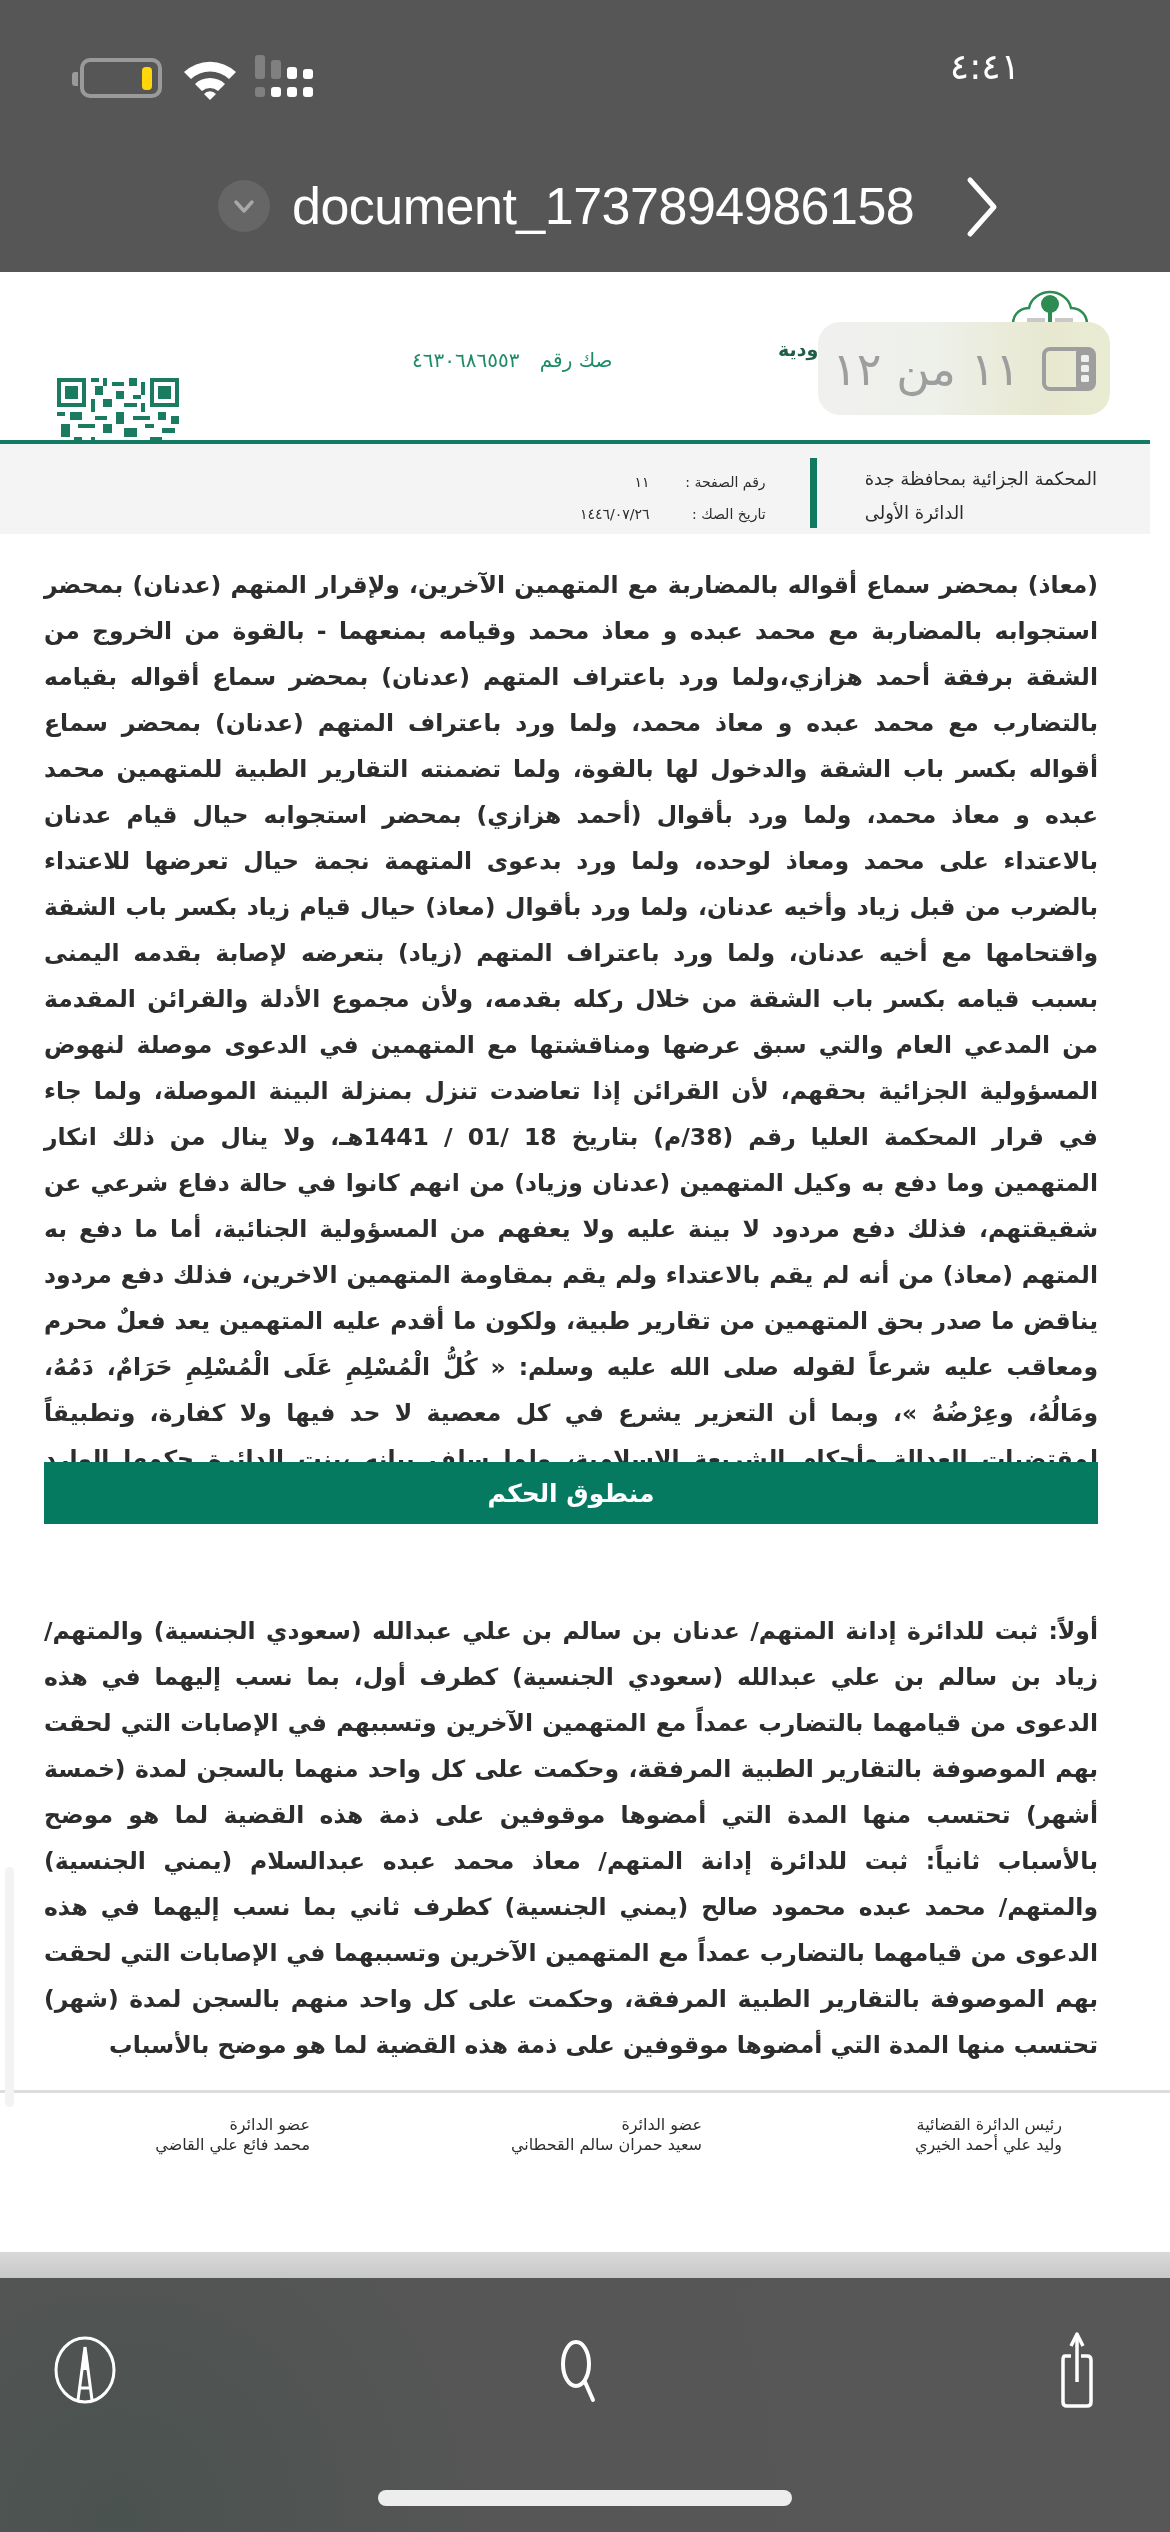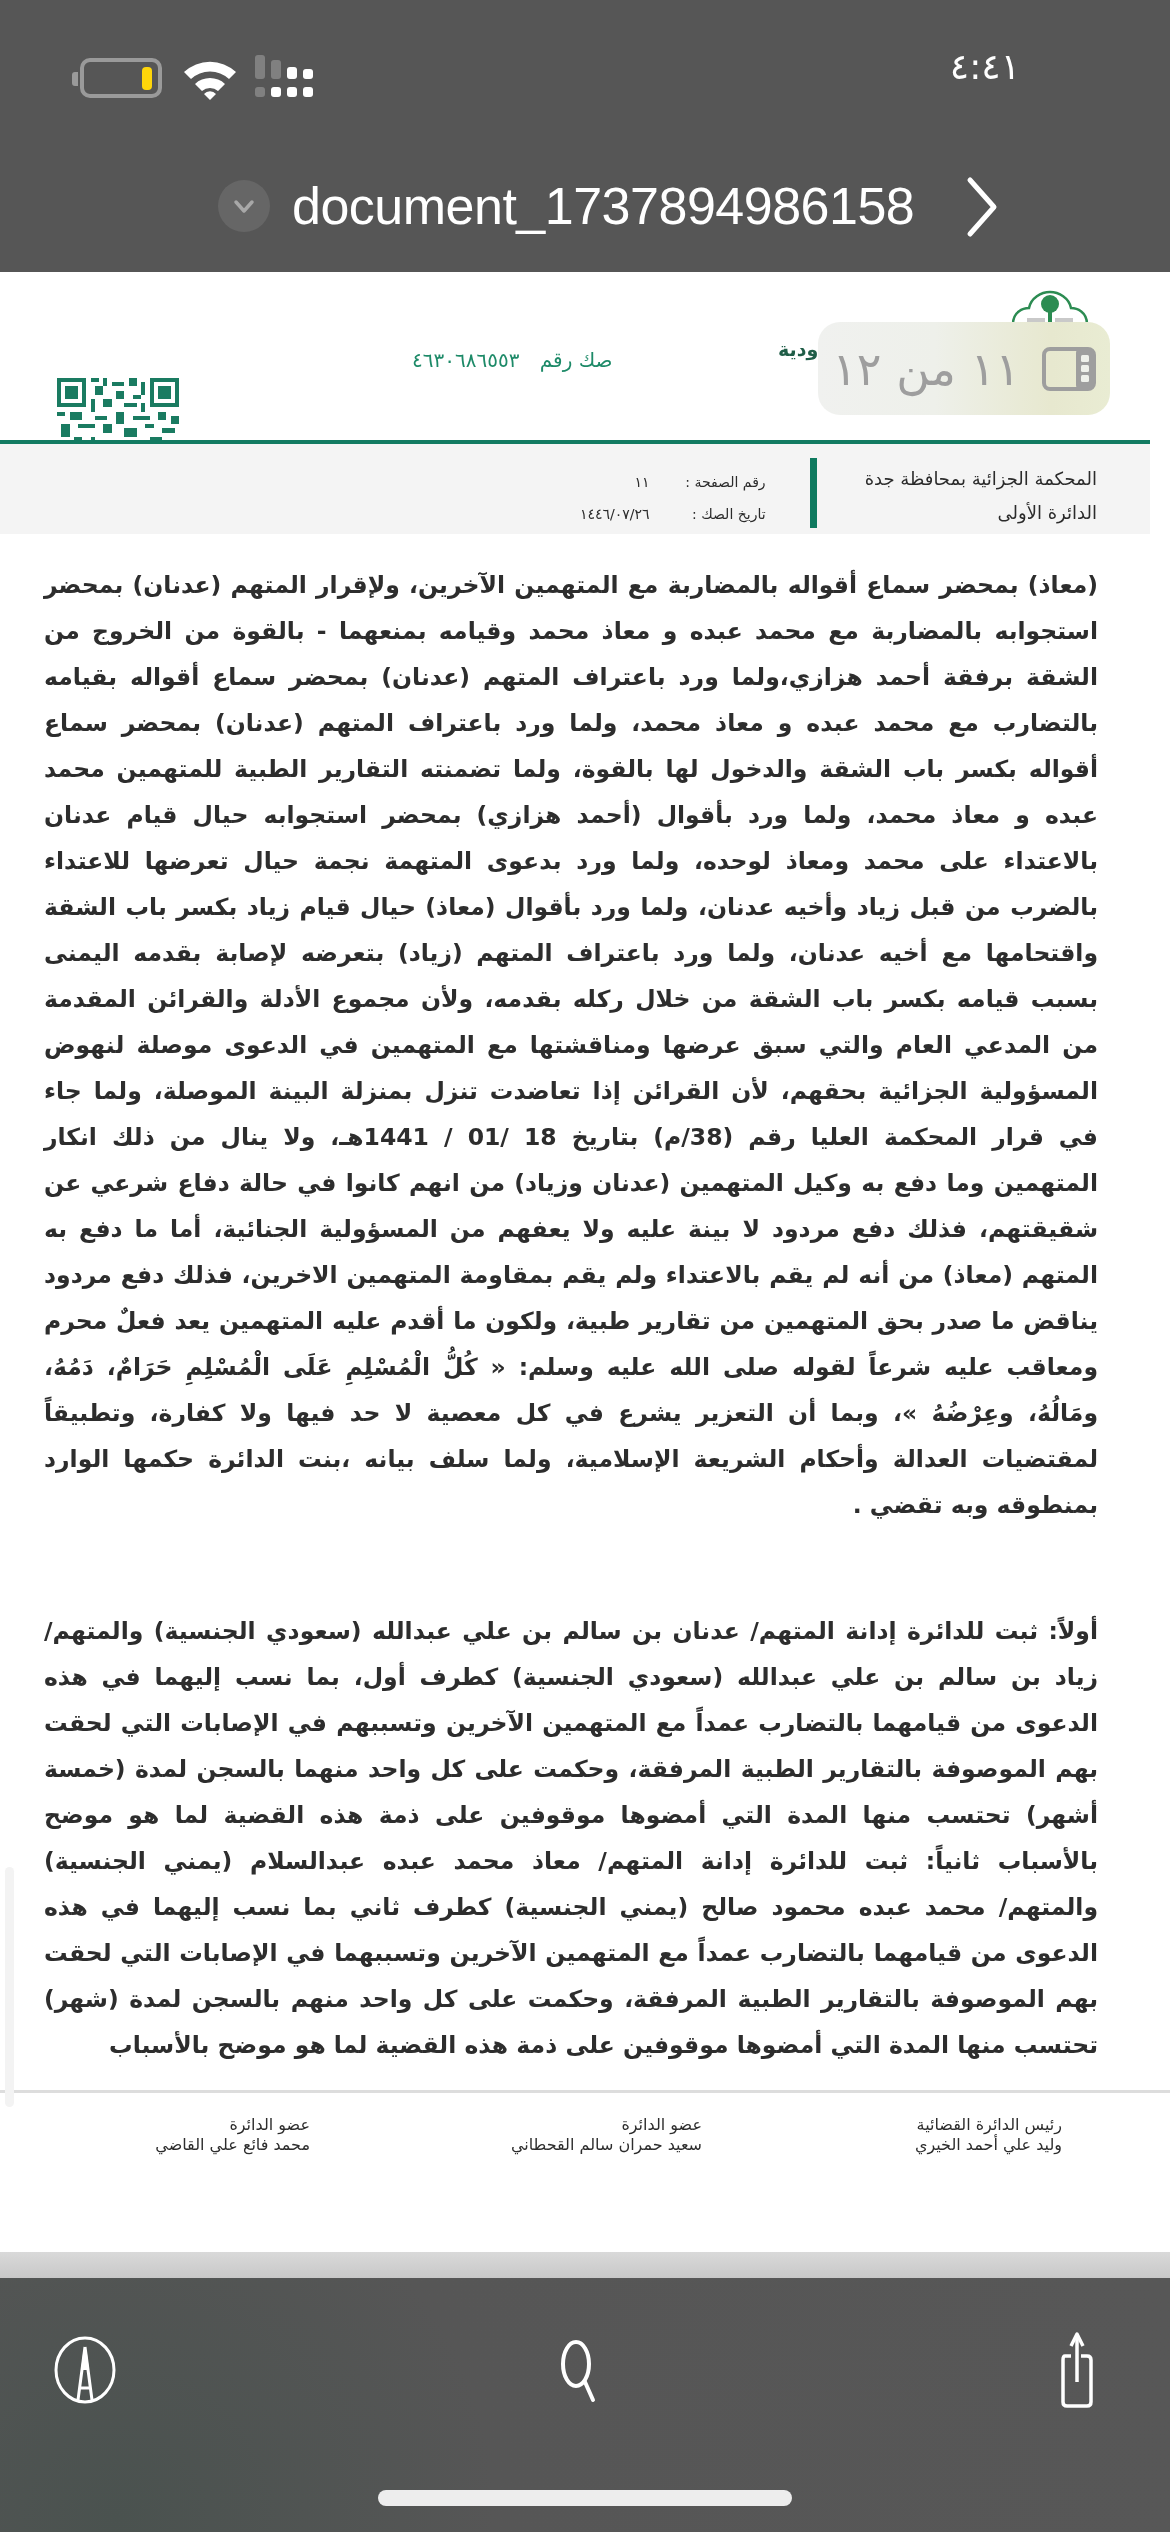--- a/index.html
+++ b/index.html
@@ -25,21 +25,21 @@
   .page { position: absolute; left: 0; top: 272px; width: 1170px; height: 1990px; background: #ffffff; }
   .header-top { position: absolute; left: 0; top: 0; width: 1170px; height: 170px; background: #ffffff; }
   .emblem { position: absolute; left: 1005px; top: 14px; width: 90px; height: 70px; }
   .kingdom-partial { position: absolute; left: 778px; top: 66px; font-family: "DejaVu Sans", sans-serif; font-weight: bold; font-size: 19px; color: #1f5d47; direction: rtl; }
   .sak-number { position: absolute; left: 412px; top: 76px; font-family: "DejaVu Sans", sans-serif; font-size: 20px; color: #1d8a68; direction: rtl; white-space: nowrap; }
   .sak-number .num { margin-right: 14px; }
   .green-rule { position: absolute; left: 0; top: 168px; width: 1150px; height: 4px; background: #127b62; }
   .header-band { position: absolute; left: 0; top: 172px; width: 1150px; height: 90px; background: #f4f4f4; }
   .qr-box { position: absolute; left: 44px; top: 92px; width: 150px; height: 158px; background: #ffffff; padding: 14px 13px; }
   .qr { width: 122px; height: 122px; }
-  .court-name { position: absolute; right: 73px; top: 190px; text-align: right; direction: rtl; font-family: "DejaVu Sans", sans-serif; font-size: 18px; color: #2b2b2b; line-height: 34px; }
+  .court-name { position: absolute; right: 73px; top: 190px; text-align: left; direction: rtl; font-family: "DejaVu Sans", sans-serif; font-size: 18px; color: #2b2b2b; line-height: 34px; }
   .header-divider { position: absolute; left: 810px; top: 186px; width: 7px; height: 70px; background: #0f7a5f; }
   .meta-block { position: absolute; left: 580px; top: 194px; direction: rtl; font-family: "DejaVu Sans", sans-serif; font-size: 14px; color: #2b2b2b; line-height: 32px; }
   .meta-row { display: flex; gap: 26px; }
   .meta-label { width: 90px; }
 
   
   .page-indicator { position: absolute; left: 818px; top: 50px; width: 292px; height: 93px; border-radius: 22px;
     background: linear-gradient(90deg, #f0f1ef 0%, #eef0ea 40%, #e7e8cf 80%, #e9ecd3 100%);
     display: flex; align-items: center; justify-content: center; gap: 22px; direction: rtl; text-align: right; }
   .pi-icon { width: 54px; height: 44px; }
@@ -165,20 +165,23 @@
     <div class="meta-row">
       <span class="meta-label">تاريخ الصك :</span>
       <span>١٤٤٦/٠٧/٢٦</span>
     </div>
   </div>
 
   <div class="body-text" style="top: 290px;">
     <p>(معاذ) بمحضر سماع أقواله بالمضاربة مع المتهمين الآخرين، ولإقرار المتهم (عدنان) بمحضر استجوابه بالمضاربة مع محمد عبده و معاذ محمد وقيامه بمنعهما - بالقوة من الخروج من الشقة برفقة أحمد هزازي،ولما ورد باعتراف المتهم (عدنان) بمحضر سماع أقواله بقيامه بالتضارب مع محمد عبده و معاذ محمد، ولما ورد باعتراف المتهم (عدنان) بمحضر سماع أقواله بكسر باب الشقة والدخول لها بالقوة، ولما تضمنته التقارير الطبية للمتهمين محمد عبده و معاذ محمد، ولما ورد بأقوال (أحمد هزازي) بمحضر استجوابه حيال قيام عدنان بالاعتداء على محمد ومعاذ لوحده، ولما ورد بدعوى المتهمة نجمة حيال تعرضها للاعتداء بالضرب من قبل زياد وأخيه عدنان، ولما ورد بأقوال (معاذ) حيال قيام زياد بكسر باب الشقة واقتحامها مع أخيه عدنان، ولما ورد باعتراف المتهم (زياد) بتعرضه لإصابة بقدمه اليمنى بسبب قيامه بكسر باب الشقة من خلال ركله بقدمه، ولأن مجموع الأدلة والقرائن المقدمة من المدعي العام والتي سبق عرضها ومناقشتها مع المتهمين في الدعوى موصلة لنهوض المسؤولية الجزائية بحقهم، لأن القرائن إذا تعاضدت تنزل بمنزلة البينة الموصلة، ولما جاء في قرار المحكمة العليا رقم (38/م) بتاريخ 18 /01 / 1441هـ، ولا ينال من ذلك انكار المتهمين وما دفع به وكيل المتهمين (عدنان وزياد) من انهم كانوا في حالة دفاع شرعي عن شقيقتهم، فذلك دفع مردود لا بينة عليه ولا يعفهم من المسؤولية الجنائية، أما ما دفع به المتهم (معاذ) من أنه لم يقم بالاعتداء ولم يقم بمقاومة المتهمين الاخرين، فذلك دفع مردود يناقض ما صدر بحق المتهمين من تقارير طبية، ولكون ما أقدم عليه المتهمين يعد فعلٌ محرم ومعاقب عليه شرعاً لقوله صلى الله عليه وسلم: « كُلُّ الْمُسْلِمِ عَلَى الْمُسْلِمِ حَرَامٌ، دَمُهُ، ومَالُهُ، وعِرْضُهُ »، وبما أن التعزير يشرع في كل معصية لا حد فيها ولا كفارة، وتطبيقاً لمقتضيات العدالة وأحكام الشريعة الإسلامية، ولما سلف بيانه ،بنت الدائرة حكمها الوارد بمنطوقه وبه تقضي .</p>
   </div>
 
+  <div class="section-banner">
+    <span>منطوق الحكم</span>
+  </div>
 
   <div class="body-text" style="top: 1336px;">
     <p>أولاً: ثبت للدائرة إدانة المتهم/ عدنان بن سالم بن علي عبدالله (سعودي الجنسية) والمتهم/ زياد بن سالم بن علي عبدالله (سعودي الجنسية) كطرف أول، بما نسب إليهما في هذه الدعوى من قيامهما بالتضارب عمداً مع المتهمين الآخرين وتسببهم في الإصابات التي لحقت بهم الموصوفة بالتقارير الطبية المرفقة، وحكمت على كل واحد منهما بالسجن لمدة (خمسة أشهر) تحتسب منها المدة التي أمضوها موقوفين على ذمة هذه القضية لما هو موضح بالأسباب ثانياً: ثبت للدائرة إدانة المتهم/ معاذ محمد عبده عبدالسلام (يمني الجنسية) والمتهم/ محمد عبده محمود صالح (يمني الجنسية) كطرف ثاني بما نسب إليهما في هذه الدعوى من قيامهما بالتضارب عمداً مع المتهمين الآخرين وتسببهما في الإصابات التي لحقت بهم الموصوفة بالتقارير الطبية المرفقة، وحكمت على كل واحد منهم بالسجن لمدة (شهر) تحتسب منها المدة التي أمضوها موقوفين على ذمة هذه القضية لما هو موضح بالأسباب</p>
   </div>
 
   <div class="sig-rule"></div>
   <div class="signatures">
     <div class="sig sig-1">
       <div>رئيس الدائرة القضائية</div>
       <div>وليد علي أحمد الخيري</div>

